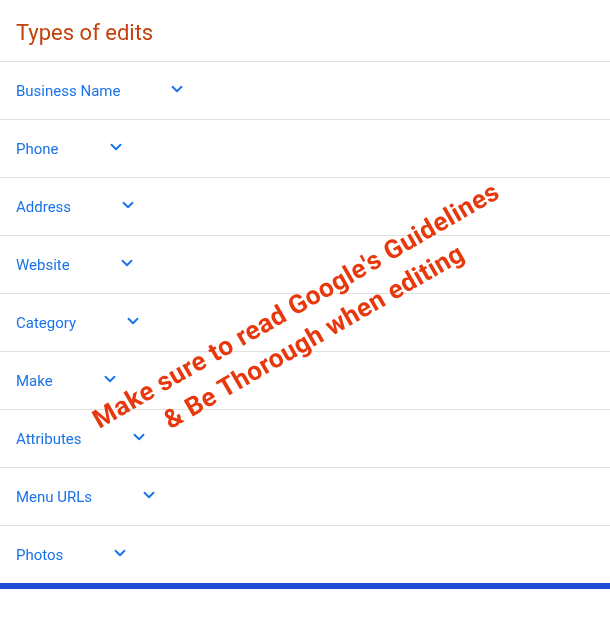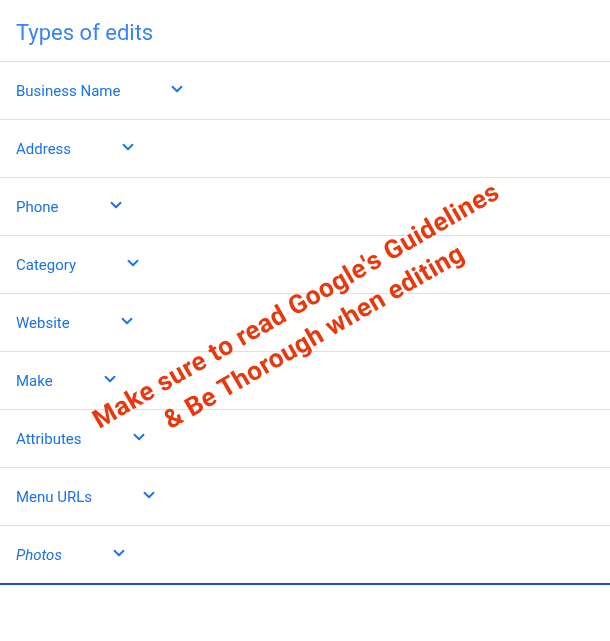--- a/index.html
+++ b/index.html
@@ -13,41 +13,40 @@
       background: #ffffff;
       width: 610px;
       min-height: 641px;
       overflow: hidden;
       position: relative;
     }
 
     .page-title {
       font-size: 22px;
       font-weight: 400;
-      color: #3b82f6;
+      color: #c2410c;
       padding: 20px 16px 16px 16px;
     }
 
     .accordion-list {
       list-style: none;
     }
 
     .accordion-item {
       border-top: 1px solid #e0e0e0;
       display: flex;
       align-items: center;
       justify-content: flex-start;
       padding: 18px 16px;
       cursor: pointer;
       gap: 48px;
     }
 
     .accordion-item:last-child {
-      border-bottom: 2px solid #1d4ed8;
-      font-style: italic;
+      border-bottom: 6px solid #1d4ed8;
     }
 
     .accordion-label {
       font-size: 15px;
       color: #1a73e8;
       font-weight: 400;
     }
 
     .chevron-icon {
       color: #1a73e8;
@@ -77,39 +76,39 @@
 <h1 class="page-title">Types of edits</h1>
 
 <ul class="accordion-list">
 <li class="accordion-item">
       <span class="accordion-label">Business Name</span>
       <span class="chevron-icon"><svg width="18" height="18" viewBox="0 0 24 24" fill="none" stroke="#1a73e8" stroke-width="2.5" stroke-linecap="round" stroke-linejoin="round">
           <polyline points="6 9 12 15 18 9"></polyline>
         </svg></span>
     </li>
     <li class="accordion-item">
+      <span class="accordion-label">Phone</span>
+      <span class="chevron-icon"><svg width="18" height="18" viewBox="0 0 24 24" fill="none" stroke="#1a73e8" stroke-width="2.5" stroke-linecap="round" stroke-linejoin="round">
+          <polyline points="6 9 12 15 18 9"></polyline>
+        </svg></span>
+    </li>
+    <li class="accordion-item">
       <span class="accordion-label">Address</span>
       <span class="chevron-icon"><svg width="18" height="18" viewBox="0 0 24 24" fill="none" stroke="#1a73e8" stroke-width="2.5" stroke-linecap="round" stroke-linejoin="round">
           <polyline points="6 9 12 15 18 9"></polyline>
         </svg></span>
     </li>
     <li class="accordion-item">
-      <span class="accordion-label">Phone</span>
+      <span class="accordion-label">Website</span>
       <span class="chevron-icon"><svg width="18" height="18" viewBox="0 0 24 24" fill="none" stroke="#1a73e8" stroke-width="2.5" stroke-linecap="round" stroke-linejoin="round">
           <polyline points="6 9 12 15 18 9"></polyline>
         </svg></span>
     </li>
     <li class="accordion-item">
       <span class="accordion-label">Category</span>
-      <span class="chevron-icon"><svg width="18" height="18" viewBox="0 0 24 24" fill="none" stroke="#1a73e8" stroke-width="2.5" stroke-linecap="round" stroke-linejoin="round">
-          <polyline points="6 9 12 15 18 9"></polyline>
-        </svg></span>
-    </li>
-    <li class="accordion-item">
-      <span class="accordion-label">Website</span>
       <span class="chevron-icon"><svg width="18" height="18" viewBox="0 0 24 24" fill="none" stroke="#1a73e8" stroke-width="2.5" stroke-linecap="round" stroke-linejoin="round">
           <polyline points="6 9 12 15 18 9"></polyline>
         </svg></span>
     </li>
     <li class="accordion-item">
       <span class="accordion-label">Make</span>
       <span class="chevron-icon"><svg width="18" height="18" viewBox="0 0 24 24" fill="none" stroke="#1a73e8" stroke-width="2.5" stroke-linecap="round" stroke-linejoin="round">
           <polyline points="6 9 12 15 18 9"></polyline>
         </svg></span>
     </li>

